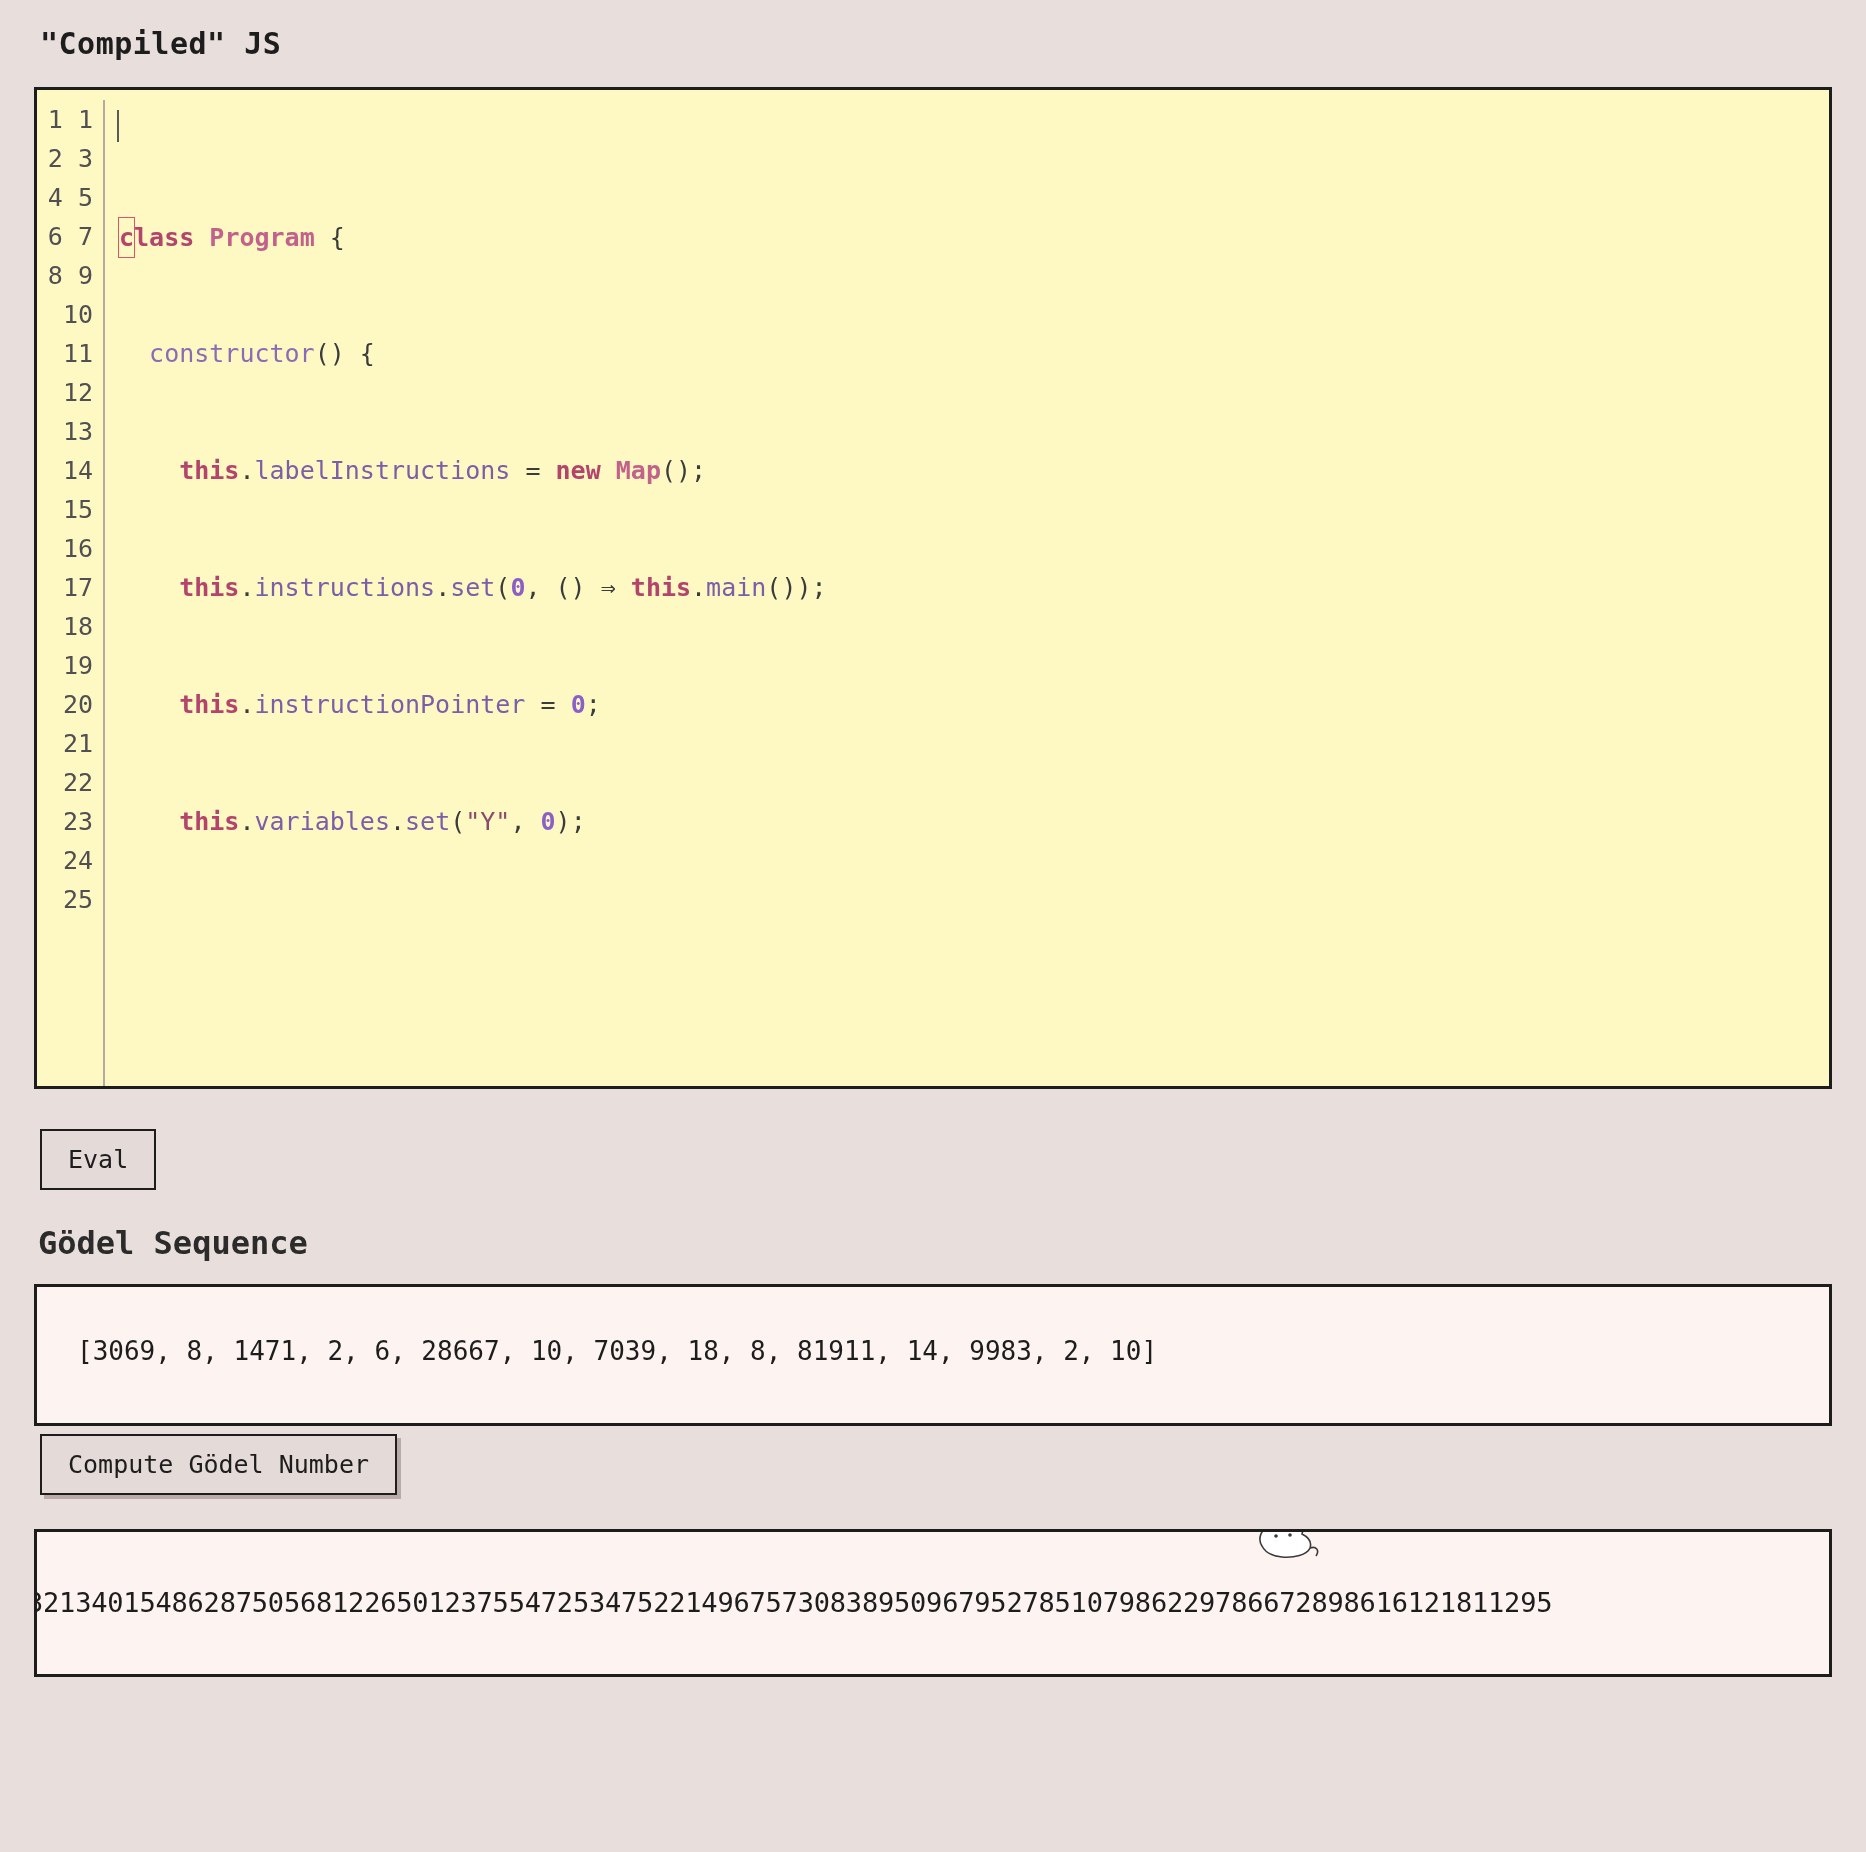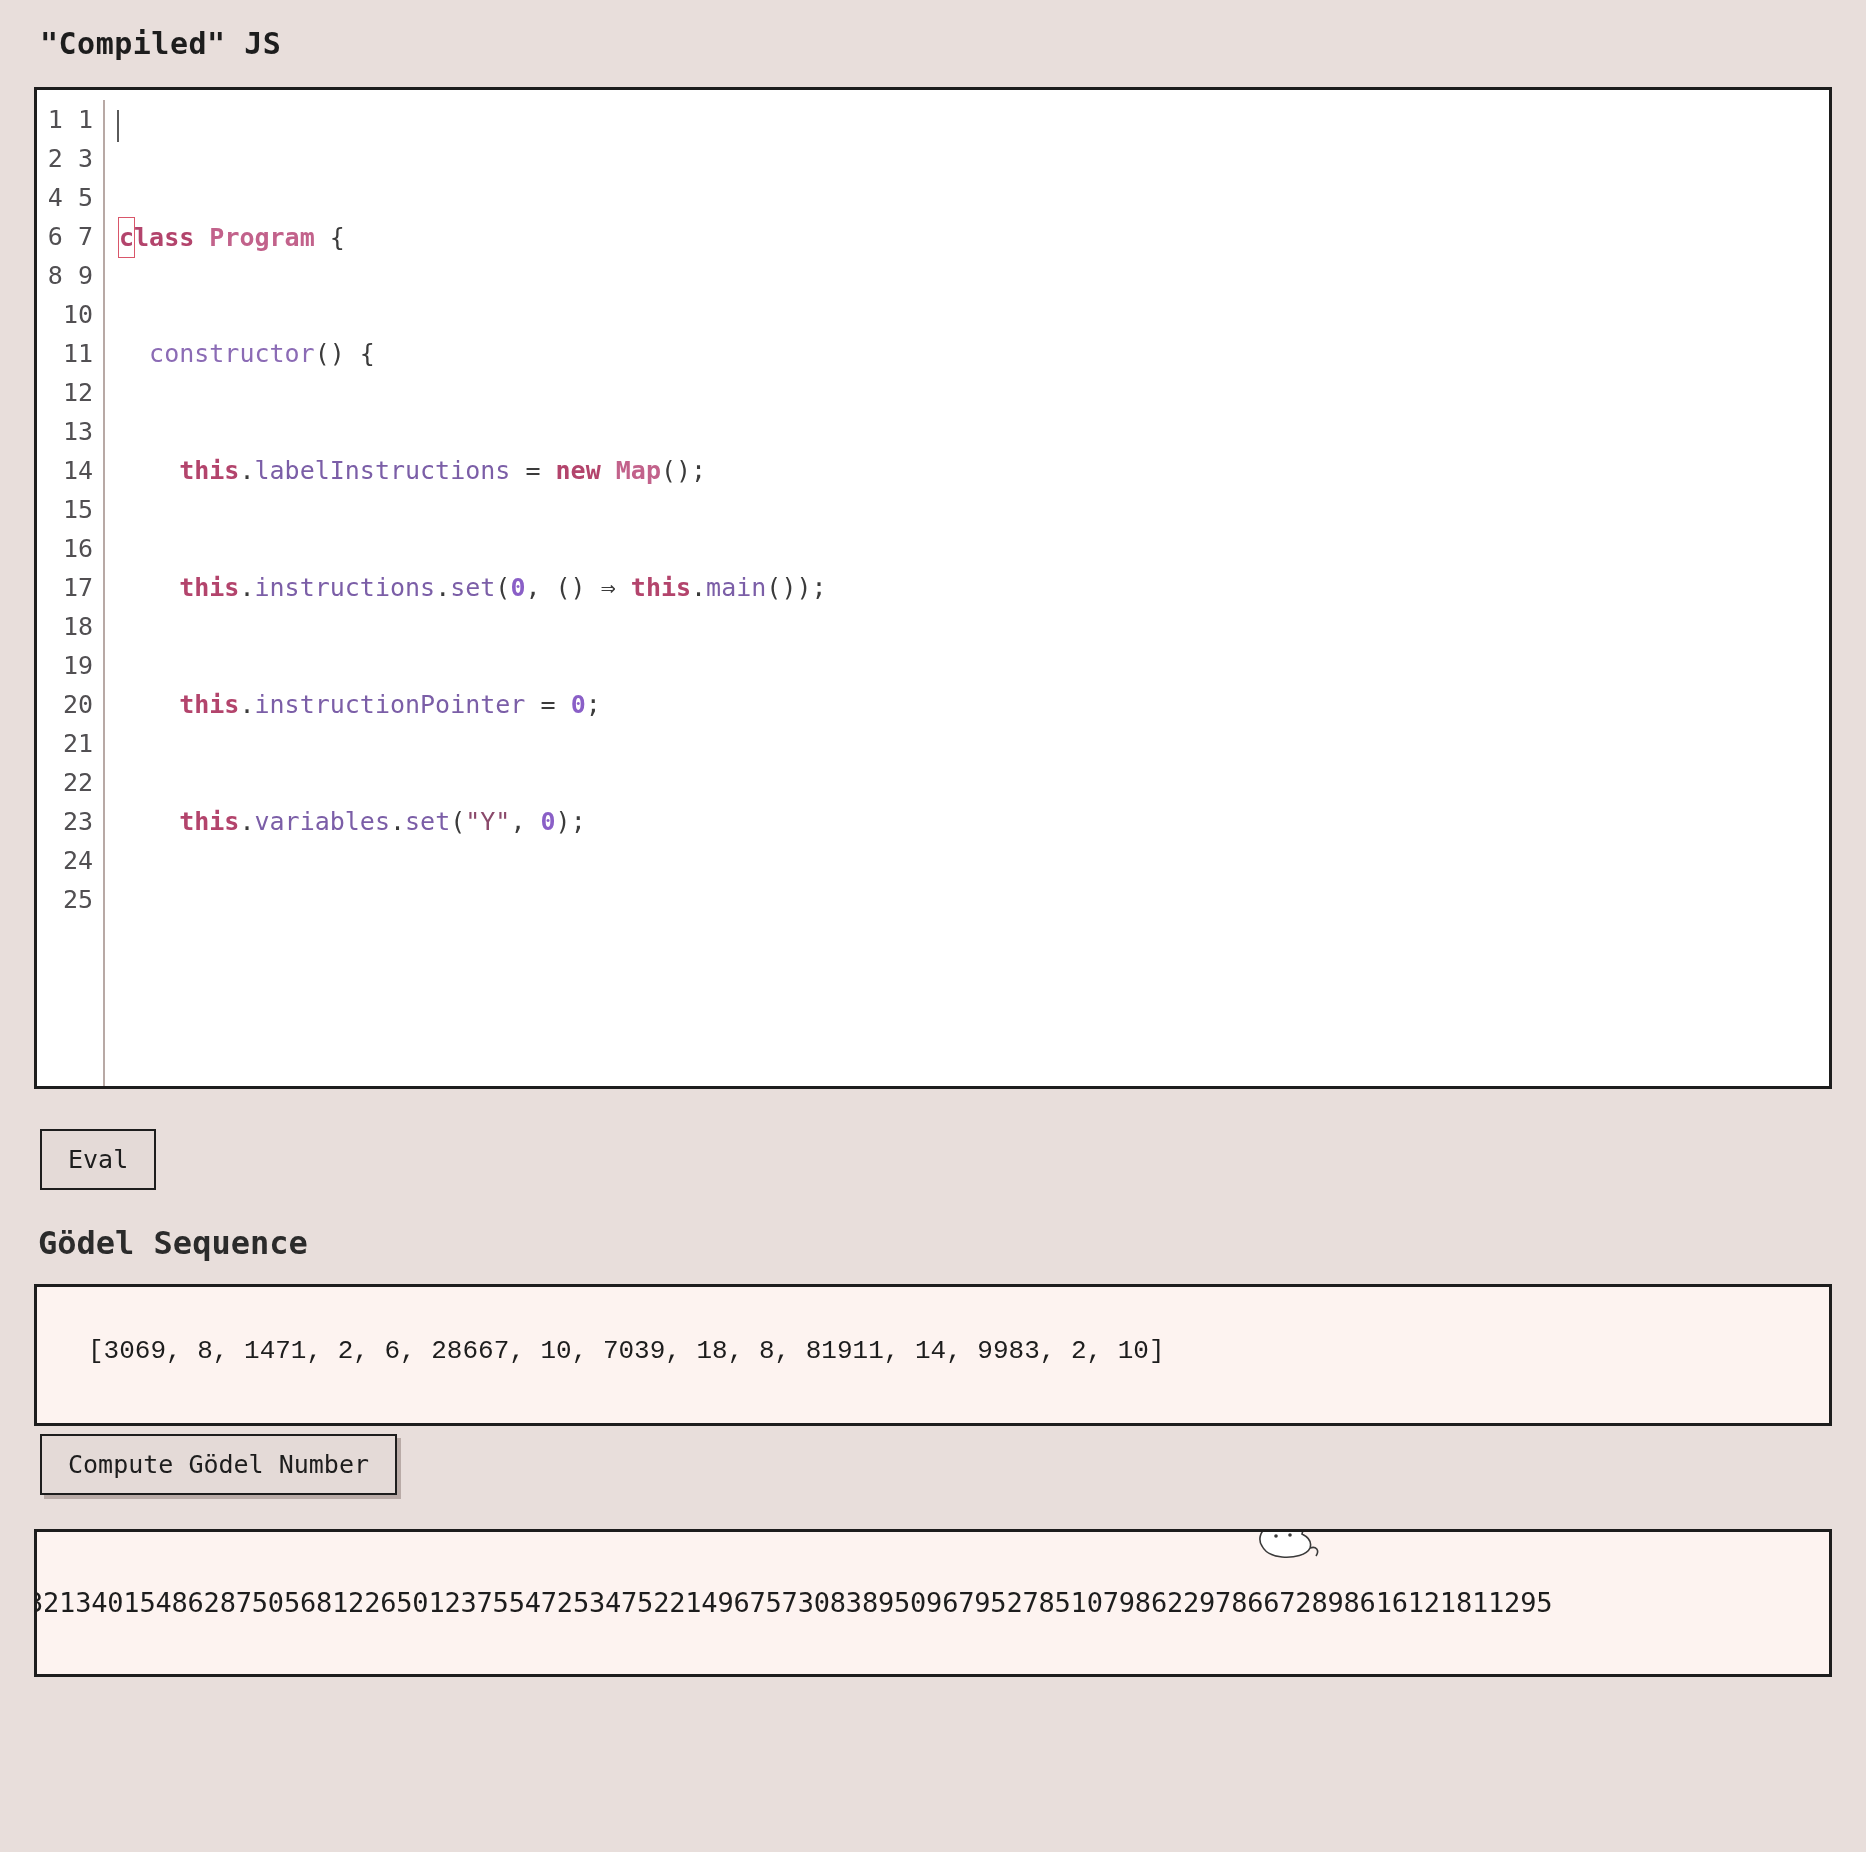--- a/index.html
+++ b/index.html
@@ -19,21 +19,21 @@
     font-family: "DejaVu Sans Mono", "Liberation Mono", monospace;
     font-size: 30px;
     font-weight: 700;
     margin: 8px 0 26px 6px;
     letter-spacing: 0.5px;
     color: #1d1d1d;
   }
   
   .editor {
     border: 3px solid #1d1d1d;
-    background: #ffffff;
+    background: #fef9c3;
     height: 1002px;
     overflow: hidden;
     position: relative;
     box-sizing: border-box;
   }
   .editor-inner {
     display: flex;
     font-size: 25px;
     line-height: 39px;
     padding-top: 10px;
@@ -95,21 +95,21 @@
     background: #fdf3f0;
     margin-top: 22px;
     padding: 28px 24px;
     font-size: 26px;
     line-height: 1.4;
     color: #1d1d1d;
     box-sizing: border-box;
     overflow: hidden;
     white-space: nowrap;
   }
-  .outbox.seq { height: 142px; padding-top: 46px; padding-left: 51px; font-family: Liberation Mono, monospace; }
+  .outbox.seq { height: 142px; padding-top: 46px; padding-left: 40px; }
   .outbox.bignum {
     height: 148px;
     margin-top: 34px;
     padding: 0;
     position: relative;
     display: flex;
     align-items: center;
   }
   .bignum-text {
     font-size: 27px;

